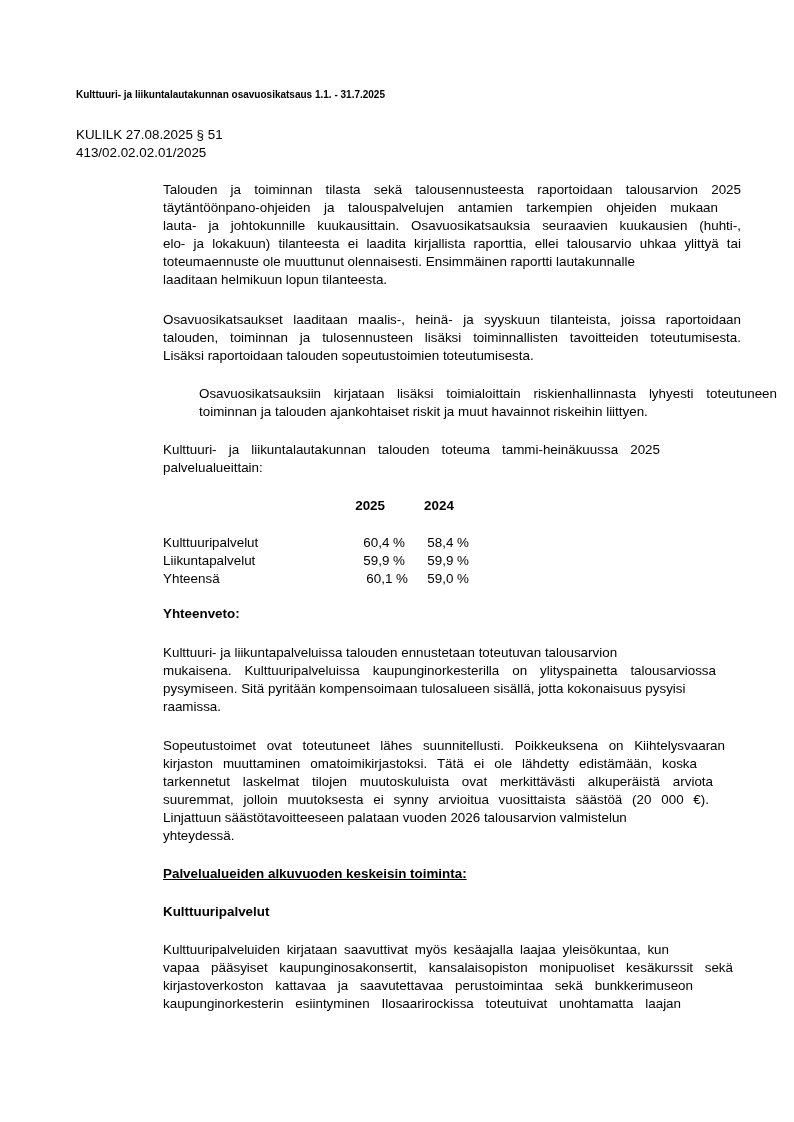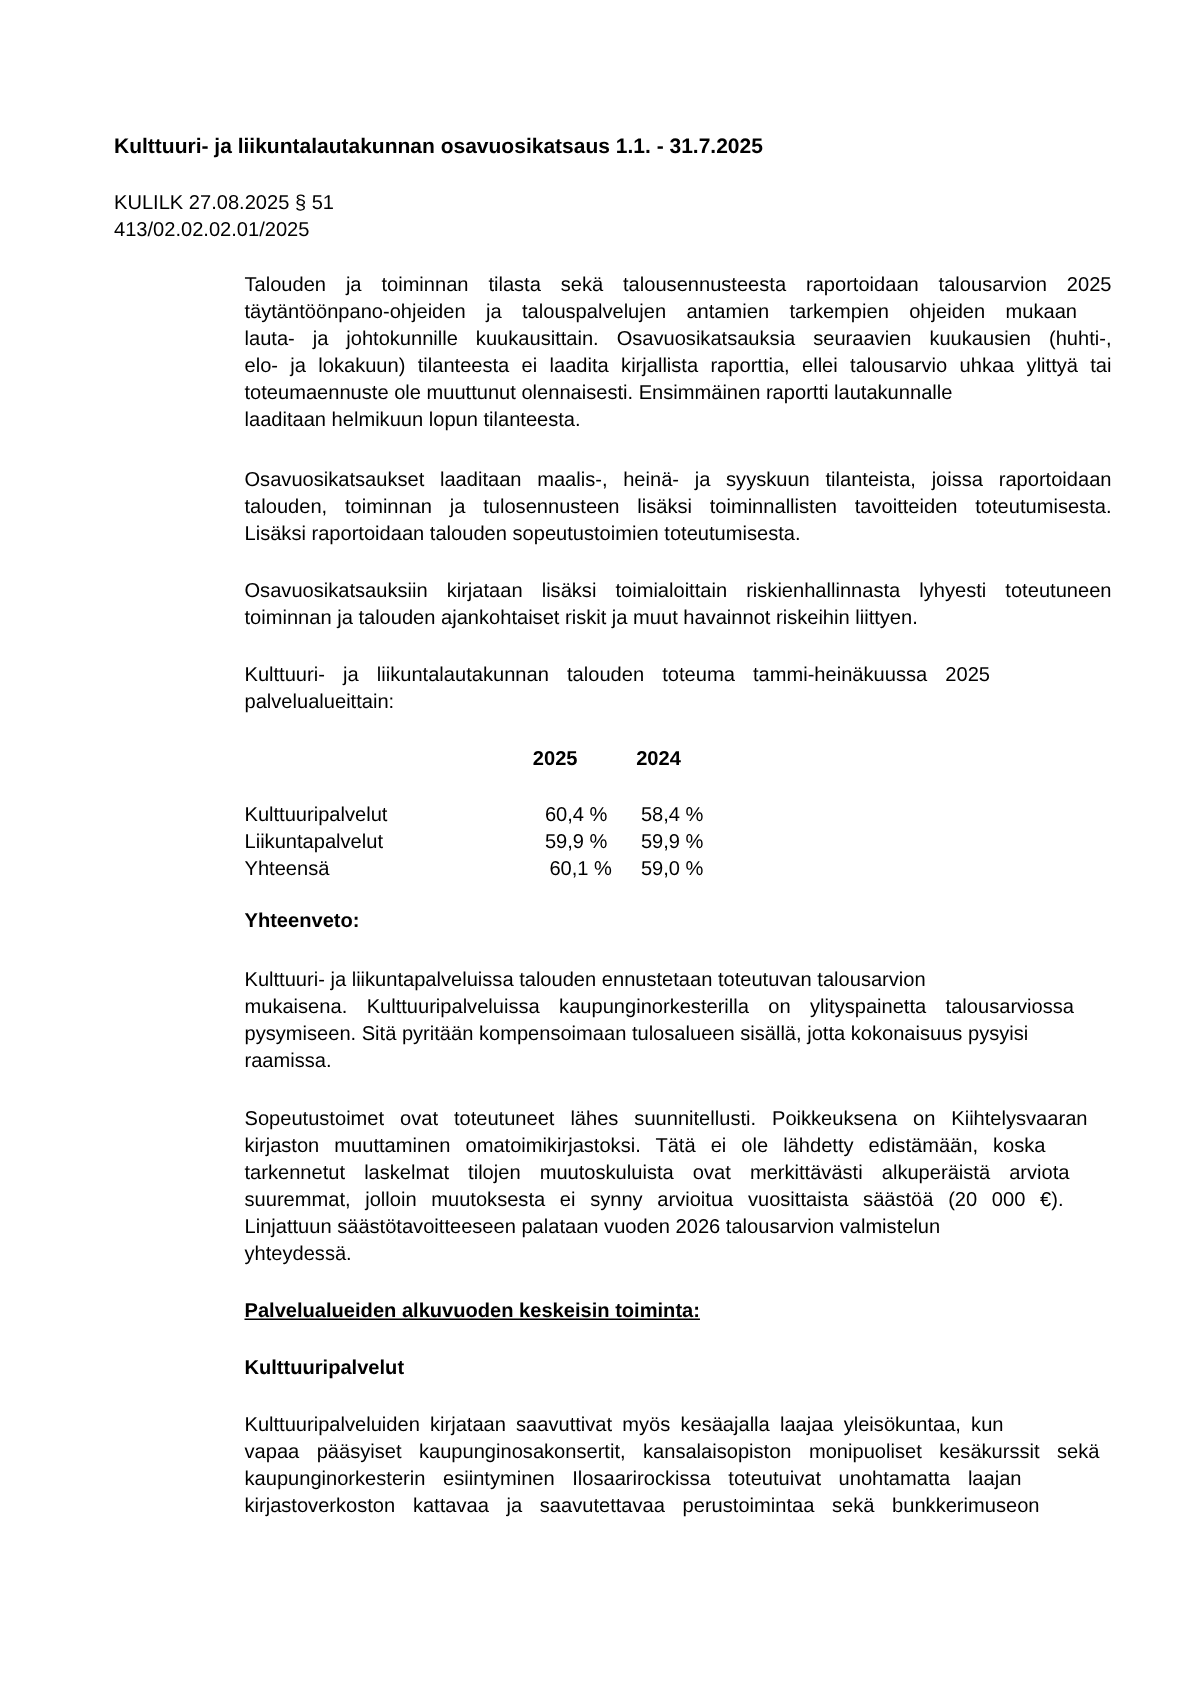--- a/index.html
+++ b/index.html
@@ -1,19 +1,19 @@
 <!DOCTYPE html>
 <html><head>
 <meta charset="utf-8">
 <style>
   html, body { margin: 0; padding: 0; background: #ffffff; }
   body { width: 794px; height: 1122px; position: relative; overflow: hidden;
          font-family: "Liberation Sans", sans-serif; color: #000; font-size: 13.4px; }
   .abs { position: absolute; white-space: nowrap; }
-  .title { left: 76px; top: 89px; font-weight: bold; font-size: 14px; }
+  .title { left: 76px; top: 89px; font-weight: bold; font-size: 10px; }
   .meta { left: 76px; top: 126px; line-height: 18px; }
   .body { position: absolute; left: 163px; width: 578px; }
   .p { line-height: 18px; margin: 0; text-align: justify; }
   .p .line { display: block; white-space: nowrap; text-align-last: justify; }
   .p .line.last { text-align-last: left; }
   .bold { font-weight: bold; }
   .u { text-decoration: underline; }
   .tbl-row { position: absolute; left: 163px; height: 18px; line-height: 18px; }
   .tbl-row .lbl { position: absolute; left: 0; width: 180px; }
   .tbl-row .c1 { position: absolute; left: 190px; width: 52px; text-align: right; }
@@ -44,21 +44,21 @@
 </div>
 
 <div class="body" style="top:311px;">
   <p class="p">
     <span class="line">Osavuosikatsaukset laaditaan maalis-, heinä- ja syyskuun tilanteista, joissa raportoidaan</span>
     <span class="line">talouden, toiminnan ja tulosennusteen lisäksi toiminnallisten tavoitteiden toteutumisesta.</span>
     <span class="line last">Lisäksi raportoidaan talouden sopeutustoimien toteutumisesta.</span>
   </p>
 </div>
 
-<div class="body" style="top:385px;">
+<div class="body" style="top:385px;margin-left:36px;">
   <p class="p">
     <span class="line">Osavuosikatsauksiin kirjataan lisäksi toimialoittain riskienhallinnasta lyhyesti toteutuneen</span>
     <span class="line last">toiminnan ja talouden ajankohtaiset riskit ja muut havainnot riskeihin liittyen.</span>
   </p>
 </div>
 
 <div class="body" style="top:441px;">
   <p class="p">
     <span class="line" style="width:497px">Kulttuuri- ja liikuntalautakunnan talouden toteuma tammi-heinäkuussa 2025</span>
     <span class="line last">palvelualueittain:</span>
@@ -110,16 +110,16 @@
 </div>
 
 <div class="body bold u" style="top:866px;">Palvelualueiden alkuvuoden keskeisin toiminta:</div>
 
 <div class="body bold" style="top:904px;">Kulttuuripalvelut</div>
 
 <div class="body" style="top:941px;">
   <p class="p">
     <span class="line" style="width:506px">Kulttuuripalveluiden kirjataan saavuttivat myös kesäajalla laajaa yleisökuntaa, kun</span>
     <span class="line" style="width:570px">vapaa pääsyiset kaupunginosakonsertit, kansalaisopiston monipuoliset kesäkurssit sekä</span>
+    <span class="line" style="width:530px">kirjastoverkoston kattavaa ja saavutettavaa perustoimintaa sekä bunkkerimuseon</span>
     <span class="line" style="width:518px">kaupunginorkesterin esiintyminen Ilosaarirockissa toteutuivat unohtamatta laajan</span>
-    <span class="line" style="width:530px">kirjastoverkoston kattavaa ja saavutettavaa perustoimintaa sekä bunkkerimuseon</span>
   </p>
 </div>
 
 </body></html>

